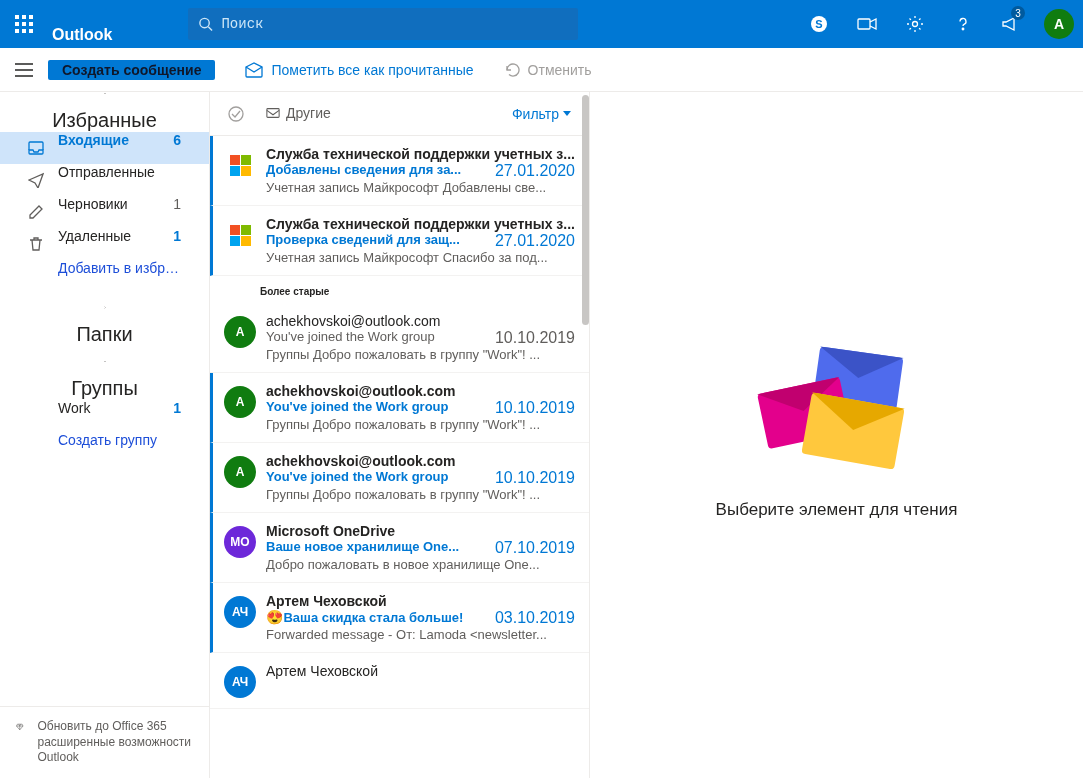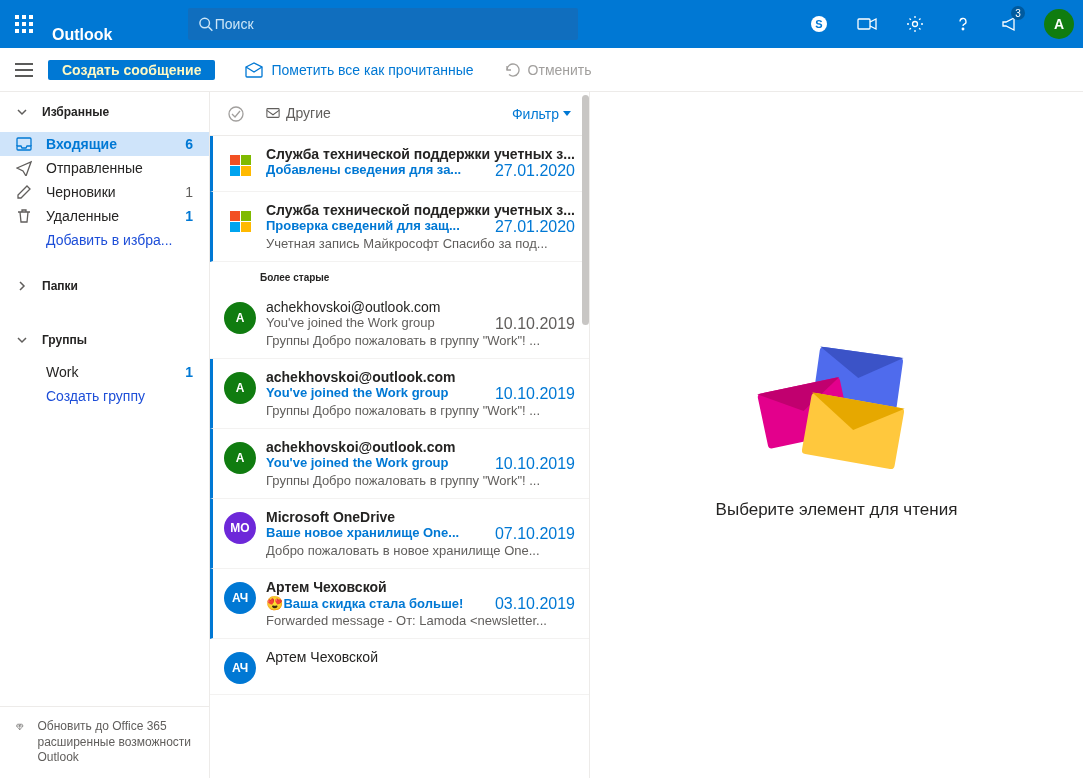--- a/index.html
+++ b/index.html
@@ -6,40 +6,40 @@
   body { width: 1083px; height: 778px; overflow: hidden; background: #fff; }
 
   
   .header { height: 48px; background: #0078d4; display: flex; align-items: center; color: #fff; }
   .waffle { width: 48px; height: 48px; display: flex; align-items: center; justify-content: center; cursor: pointer; }
   .waffle-grid { display: grid; grid-template-columns: repeat(3, 4px); grid-template-rows: repeat(3, 4px); gap: 3px; }
   .waffle-dot { width: 4px; height: 4px; background: #fff; }
   .app-name { font-size: 16px; font-weight: 600; padding: 0 16px 0 4px; margin-top: 21px; }
   .search-wrap { margin-left: 60px; }
   .search { width: 390px; height: 32px; background: #106ebe; border-radius: 2px; display: flex; align-items: center; padding: 0 10px; }
-  .search input { background: transparent; border: none; outline: none; color: #fff; font-size: 14px; width: 100%; margin-left: 1px; }
+  .search input { background: transparent; border: none; outline: none; color: #fff; font-size: 14px; width: 100%; margin-left: 8px; font-family: Liberation Mono, monospace; }
   .search input::placeholder { color: #cde6f7; }
   .header-spacer { flex: 1; }
   .header-icon { width: 48px; height: 48px; display: flex; align-items: center; justify-content: center; cursor: pointer; position: relative; }
   .badge { position: absolute; top: 6px; right: 10px; background: #005a9e; color: #fff; font-size: 10px; min-width: 14px; height: 14px; border-radius: 7px; display: flex; align-items: center; justify-content: center; padding: 0 3px; }
   .avatar-circle { width: 30px; height: 30px; border-radius: 50%; background: #107c10; display: flex; align-items: center; justify-content: center; font-size: 14px; font-weight: 600; }
 
   
   .toolbar { height: 44px; display: flex; align-items: center; border-bottom: 1px solid #edebe9; }
   .hamburger { width: 48px; height: 44px; display: flex; align-items: center; justify-content: center; cursor: pointer; }
-  .compose { background: #0078d4; color: #fef9c3; border: none; height: 20px; padding: 0 14px; font-size: 14px; font-weight: 600; cursor: pointer; border-radius: 2px; margin-left: 0; }
+  .compose { background: #0078d4; color: #0f172a; border: none; height: 20px; padding: 0 14px; font-size: 14px; font-weight: 600; cursor: pointer; border-radius: 2px; margin-left: 0; }
   .tb-link { display: flex; align-items: center; gap: 8px; color: #0078d4; font-size: 14px; cursor: pointer; margin-left: 30px; }
   .tb-link.disabled { color: #a19f9d; pointer-events: none; }
 
   
   .body { display: flex; height: calc(778px - 48px - 44px); }
   .sidebar { width: 210px; border-right: 1px solid #edebe9; display: flex; flex-direction: column; }
   .sb-scroll { flex: 1; overflow: hidden; }
-  .sb-section-head { display: flex; align-items: center; height: 40px; padding: 0 16px; font-size: 12px; font-weight: 700; color: #252423; cursor: pointer; gap: 14px; }
-  .sb-item { display: flex; align-items: center; height: 24px; padding: 0 16px; font-size: 14px; cursor: pointer; gap: 14px; }
+  .sb-section-head { display: flex; align-items: center; height: 40px; padding: 0 16px; font-size: 20px; font-weight: 400; color: #252423; cursor: pointer; gap: 14px; flex-direction: column; }
+  .sb-item { display: flex; height: 32px; padding: 0 28px; font-size: 14px; cursor: pointer; gap: 14px; }
   .sb-item.active { background: #cfe4fa; }
   .sb-icon { width: 16px; flex: none; color: #605e5c; display:flex; align-items:center; justify-content:center;}
   .sb-item.active .sb-icon { color: #0078d4; }
   .sb-label { flex: 1; color: #252423; white-space: nowrap; overflow: hidden; text-overflow: ellipsis; }
   .sb-item.active .sb-label { color: #0078d4; font-weight: 600; }
   .sb-count { color: #0078d4; font-weight: 600; }
   .sb-link { color: #1d4ed8; }
   .sb-upgrade { border-top: 1px solid #edebe9; display: flex; gap: 14px; padding: 12px 16px; font-size: 12px; color: #605e5c; cursor:pointer; }
 
   
@@ -296,20 +296,21 @@
               <span></span>
               <span></span>
             </div>
           </div>
           <div class="msg-body">
             <div class="msg-from">Служба технической поддержки учетных з...</div>
             <div class="msg-row2">
               <div class="msg-subject">Добавлены сведения для за...</div>
               <div class="msg-date">27.01.2020</div>
             </div>
+            <div class="msg-preview">Учетная запись Майкрософт Добавлены све...</div>
           </div>
         </div>
         <div class="msg unread">
           <div class="msg-avatar ms">
             <div class="ms-logo">
               <span></span>
               <span></span>
               <span></span>
               <span></span>
             </div>

